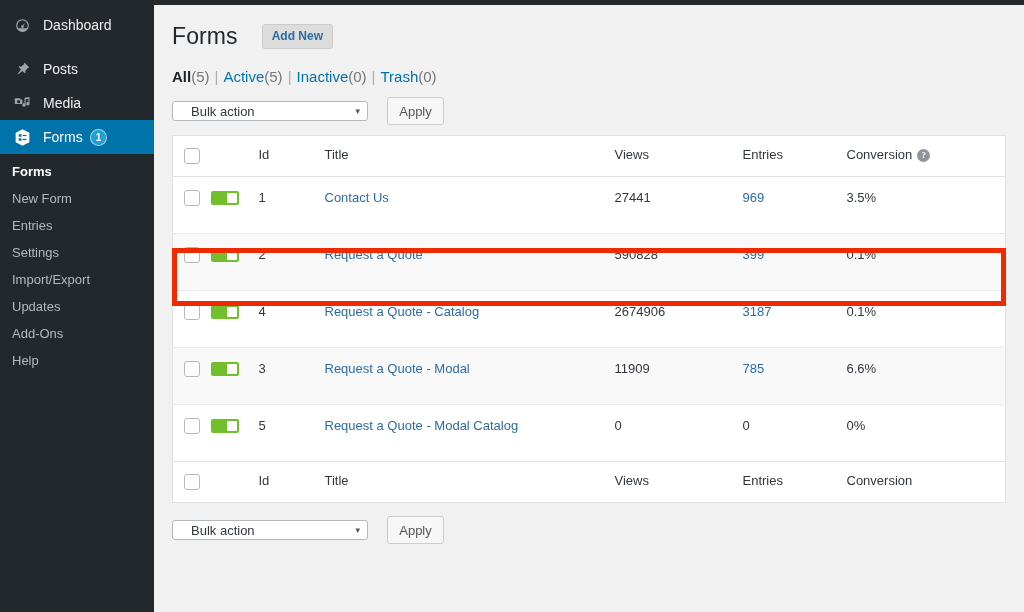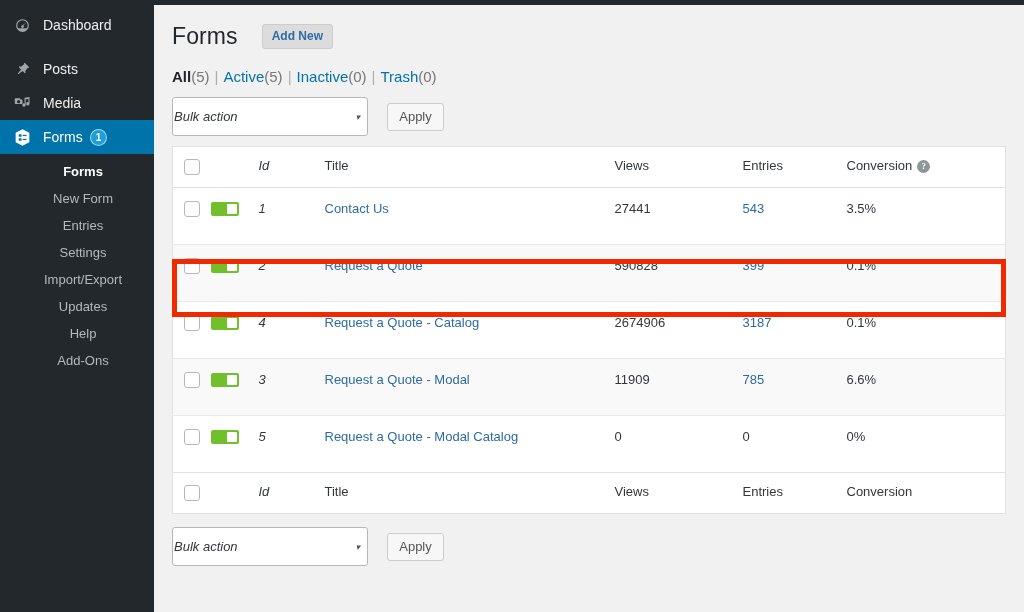--- a/index.html
+++ b/index.html
@@ -14,21 +14,20 @@
   
   .admin-bar {
     position: absolute; top: 0; left: 0; width: 1024px; height: 5px;
     background: #23282d;
   }
 
   
   .sidebar {
     position: absolute; top: 0; left: 0; width: 154px; height: 612px;
     background: #23282d;
-    text-align: center;
   }
   .menu-top { padding-top: 8px; }
   .menu-item {
     position: relative;
     display: flex; align-items: center;
     height: 34px; padding-left: 10px;
     color: #eee; font-size: 14px;
     cursor: pointer;
   }
   .menu-item .mi-icon {
@@ -94,27 +93,26 @@
     margin-top: 14px; font-size: 15px; color: #555; line-height: 16px;
   }
   .subsubsub a { color: #0073aa; text-decoration: none; cursor: pointer; }
   .subsubsub a.current { color: #1d2327; font-weight: bold; }
   .subsubsub .cnt { color: #777; }
   .subsubsub .sep { color: #adadad; padding: 0 5px; }
 
   
   .tablenav { margin-top: 12px; display: flex; align-items: center; }
   .bulk-select {
-    width: 196px; height: 39px;
+    width: 196px; height: 20px;
     background: #fff; border: 1px solid #b4b9be; border-radius: 3px;
     color: #32373c; font-size: 13px;
     display: flex; align-items: center; justify-content: space-between;
-    padding: 0 7px 0 1px; cursor: pointer;
+    padding: 0 7px 0 18px; cursor: pointer;
     font-family: "Liberation Sans", sans-serif;
-    font-style: italic;
   }
   .bulk-select .caret { font-size: 9px; color: #555; }
   .apply-btn {
     margin-left: 19px; height: 28px; min-width: 57px;
     background: #f7f7f7; border: 1px solid #cccccc; border-radius: 3px;
     color: #555; font-size: 13px; cursor: pointer;
     font-family: "Liberation Sans", sans-serif;
   }
 
   
@@ -132,21 +130,21 @@
     font-weight: normal; color: #32373c; font-size: 13px;
     border-bottom: 1px solid #e1e1e1;
   }
   tfoot th { border-bottom: none; border-top: 1px solid #e1e1e1; }
   tbody td { padding: 13px 0 27px 0; border-bottom: 1px solid #e9e9e9; }
   tbody tr.alt td { background: #f9f9f9; }
   tbody tr:last-child td { border-bottom: none; }
 
   .col-cb    { width: 38px; padding-left: 11px !important; }
   .col-tog   { width: 48px; }
-  .col-id    { width: 66px; font-style: italic; }
+  .col-id    { width: 66px; }
   .col-title { width: 290px; }
   .col-views { width: 128px; }
   .col-entries { width: 104px; }
   .col-conv  { width: auto; }
 
   .cb {
     display: inline-block; width: 16px; height: 16px;
     border: 1px solid #b4b9be; border-radius: 3px;
     background: #fff; cursor: pointer; vertical-align: top;
   }
@@ -242,22 +240,22 @@
         <span class="badge">1</span>
       </div>
 
       <div class="submenu">
         <span class="submenu-item current">Forms</span>
         <span class="submenu-item">New Form</span>
         <span class="submenu-item">Entries</span>
         <span class="submenu-item">Settings</span>
         <span class="submenu-item">Import/Export</span>
         <span class="submenu-item">Updates</span>
+        <span class="submenu-item">Add-Ons</span>
         <span class="submenu-item">Help</span>
-        <span class="submenu-item">Add-Ons</span>
       </div>
 
     </div>
   </nav>
 
   <main class="content">
 
     <div class="page-head">
       <h1 class="page-title">Forms</h1>
       <button class="add-new-btn">Add New</button>
@@ -293,21 +291,21 @@
           </tr>
         </thead>
         <tbody>
 
           <tr>
             <td class="col-cb"><span class="cb"></span></td>
             <td class="col-tog"><span class="toggle"></span></td>
             <td class="col-id plain">1</td>
             <td class="col-title"><a class="title-link">Contact Us</a></td>
             <td class="col-views plain">27441</td>
-            <td class="col-entries"><a class="entries-link">543</a></td>
+            <td class="col-entries"><a class="entries-link">969</a></td>
             <td class="col-conv plain">3.5%</td>
           </tr>
 
           <tr class="alt">
             <td class="col-cb"><span class="cb"></span></td>
             <td class="col-tog"><span class="toggle"></span></td>
             <td class="col-id plain">2</td>
             <td class="col-title"><a class="title-link">Request a Quote</a></td>
             <td class="col-views plain">590828</td>
             <td class="col-entries"><a class="entries-link">399</a></td>

